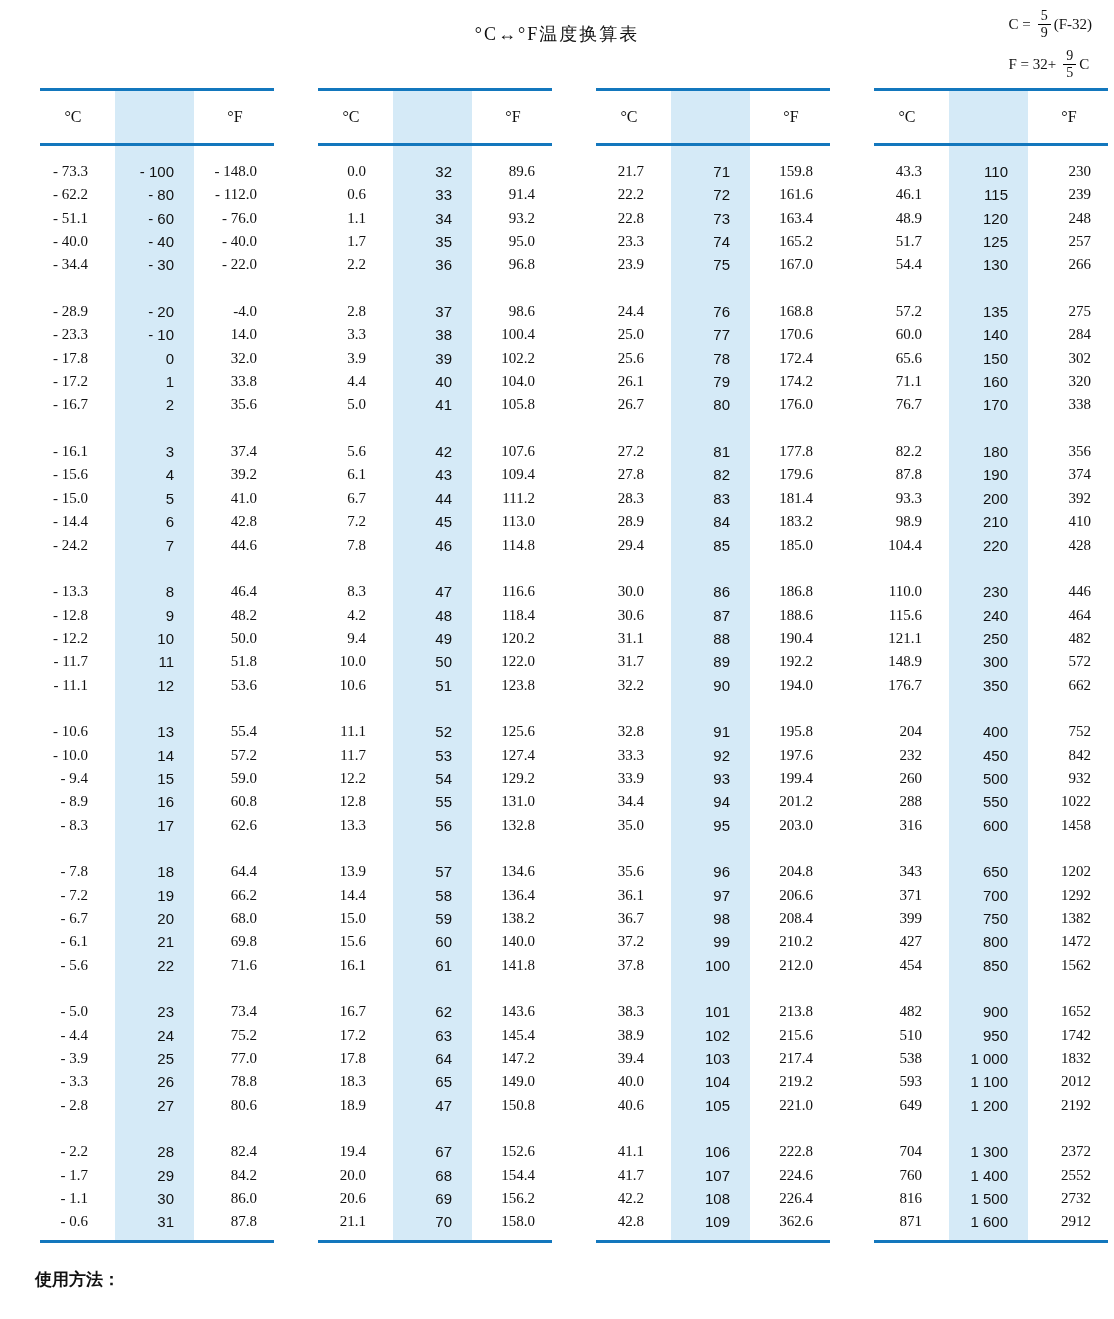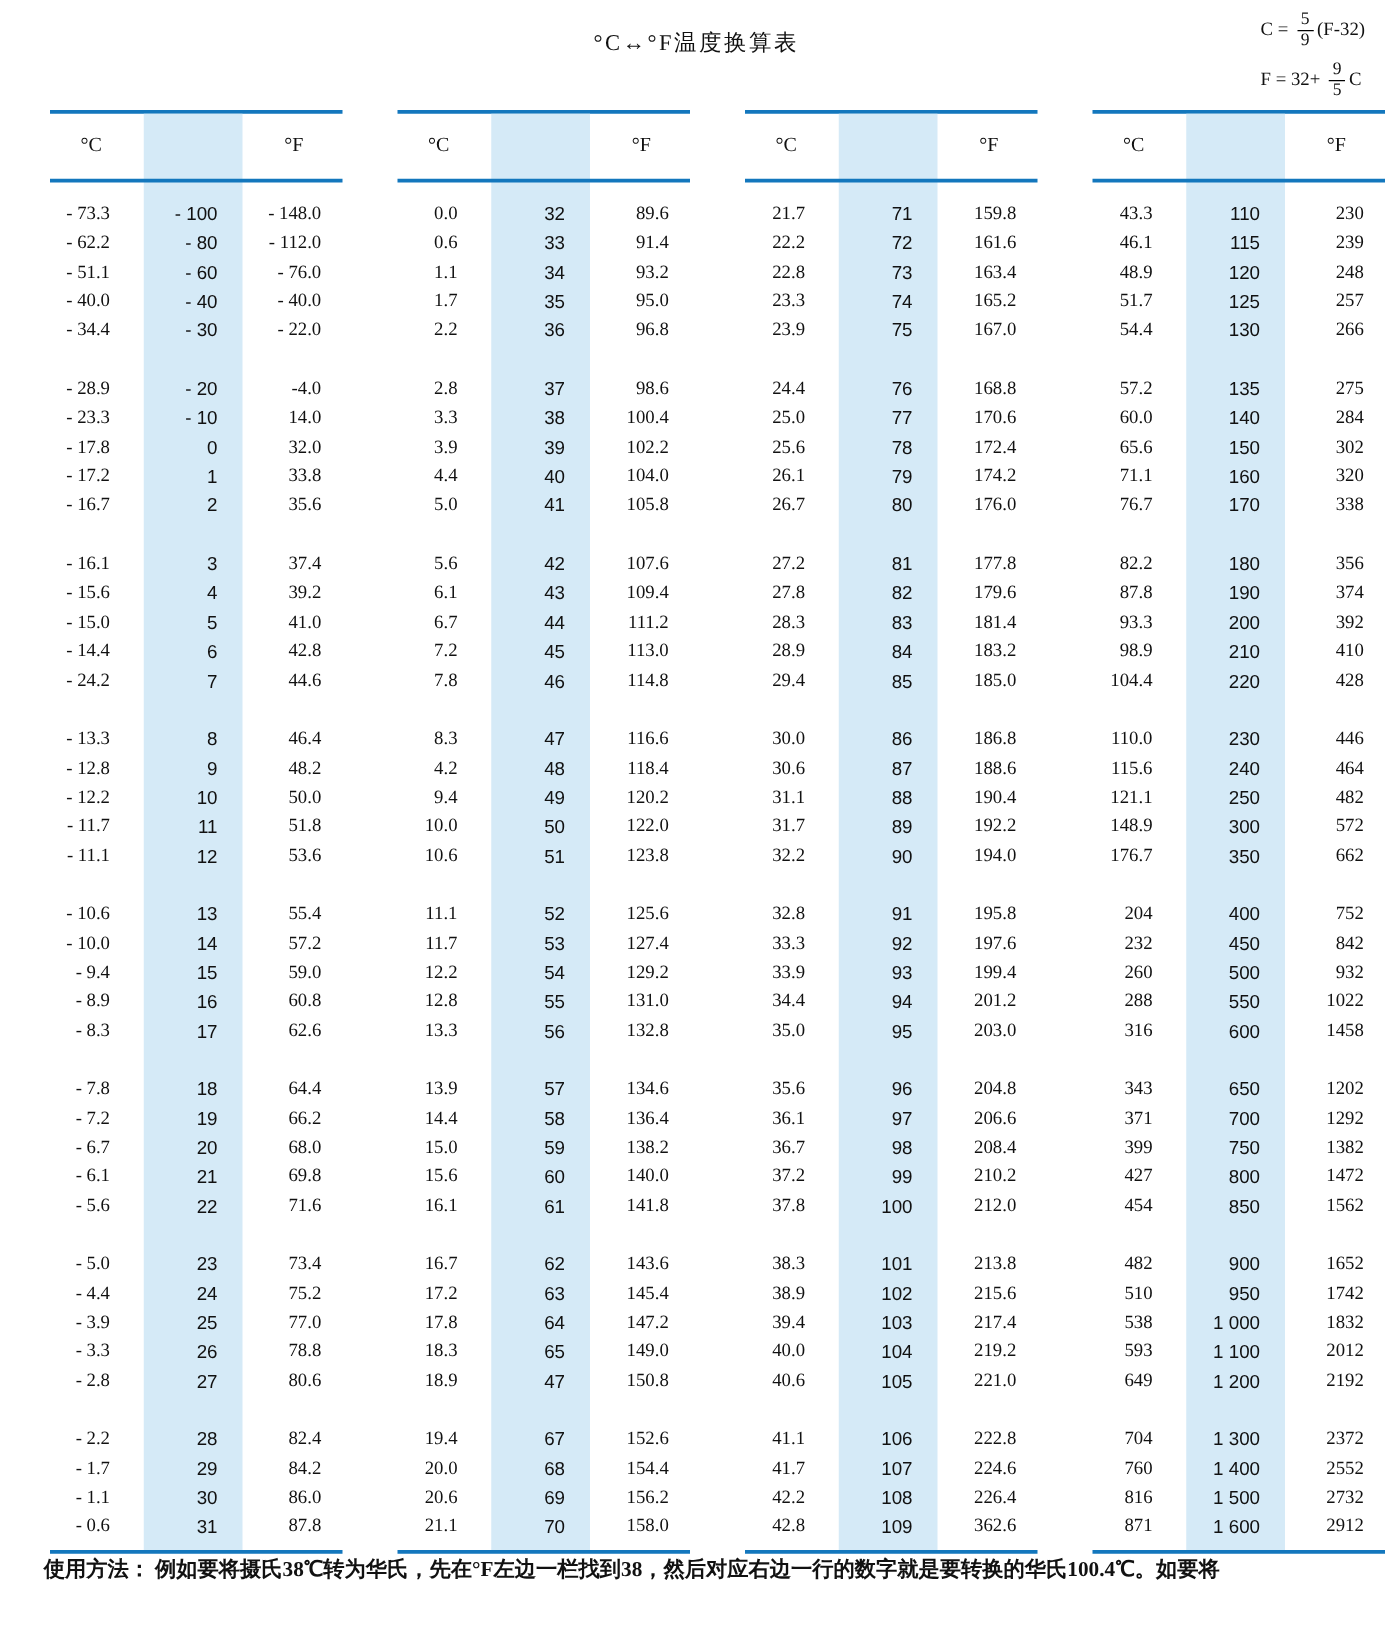--- a/index.html
+++ b/index.html
@@ -42,21 +42,21 @@
   .hf { margin-left:auto; width:78px; text-align:center; }
   .rows { position:relative; z-index:1; padding:14px 0 6px; }
   .trow { display:flex; height:var(--rh); line-height:var(--rh); font-size:15px; }
   .cell-c { width:48px; text-align:right; font-family:"Liberation Serif", serif; }
   .cell-m { width:86px; text-align:right; font-family:"Liberation Sans", sans-serif; }
   .cell-f { flex:1; text-align:right; padding-right:17px; font-family:"Liberation Serif", serif; }
   .spacer { height:var(--rh); }
 
   
   .usage {
-    display:flex; margin:0 30px 0 35px;
+    display:flex; margin:24px 30px 0 35px;
     font-weight:bold; font-size:17px; line-height:26px;
     font-family:"Liberation Serif", serif;
   }
   .usage-label { white-space:nowrap; }
   .usage-text { margin-left:4px; }
 </style>
 </head>
 <body>
 
 <div class="page">
@@ -926,17 +926,16 @@
             <span class="cell-m">1 600</span>
             <span class="cell-f">2912</span>
           </div>
         </div>
     </div>
   </div>
 
   <div class="usage">
     <span class="usage-label">使用方法：</span>
     <span class="usage-text">
-      <div>例如要将摄氏38℃转为华氏，先在°F左边一栏找到38，然后对应右边一行的数字就是要转换的华氏100.4℃。如要将</div>
     </span>
   </div>
 
 </div>
 
 </body></html>

